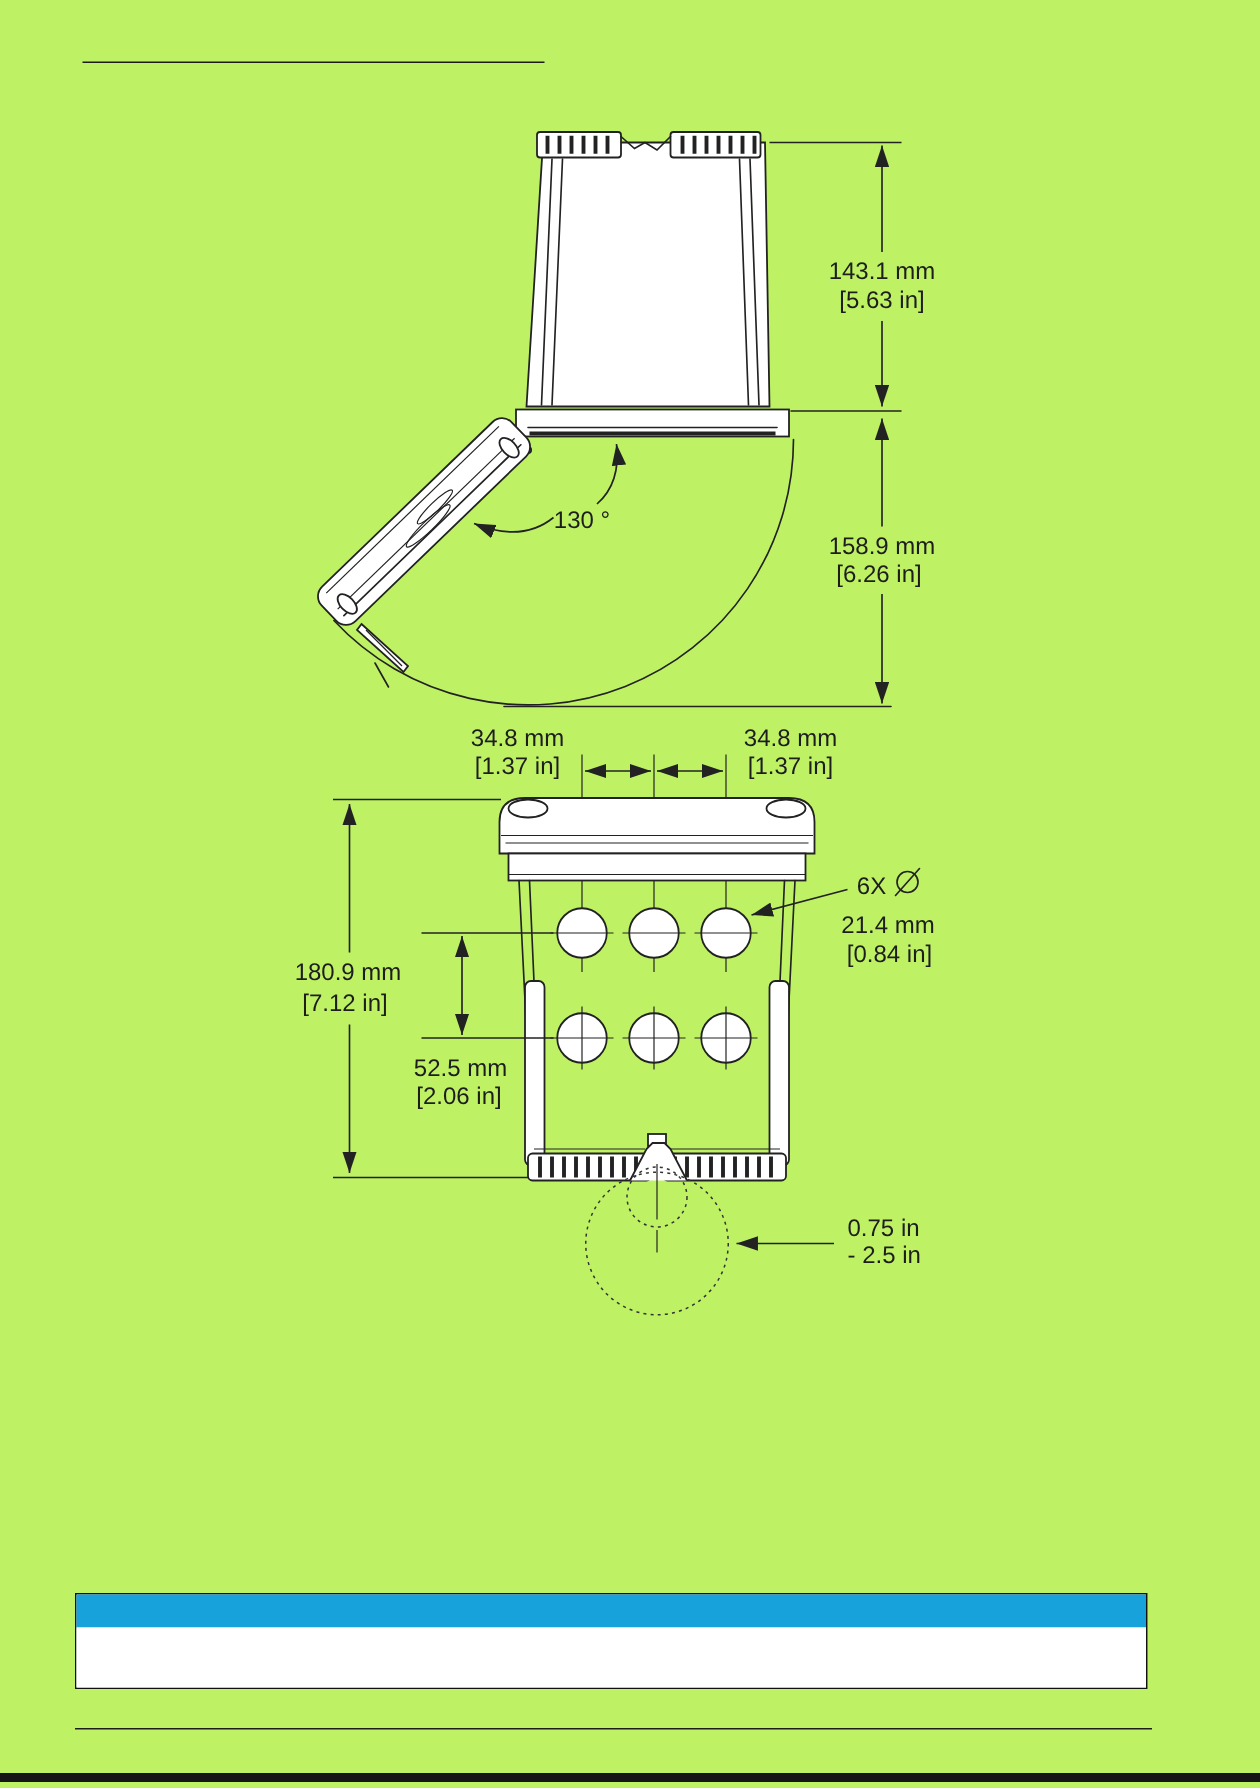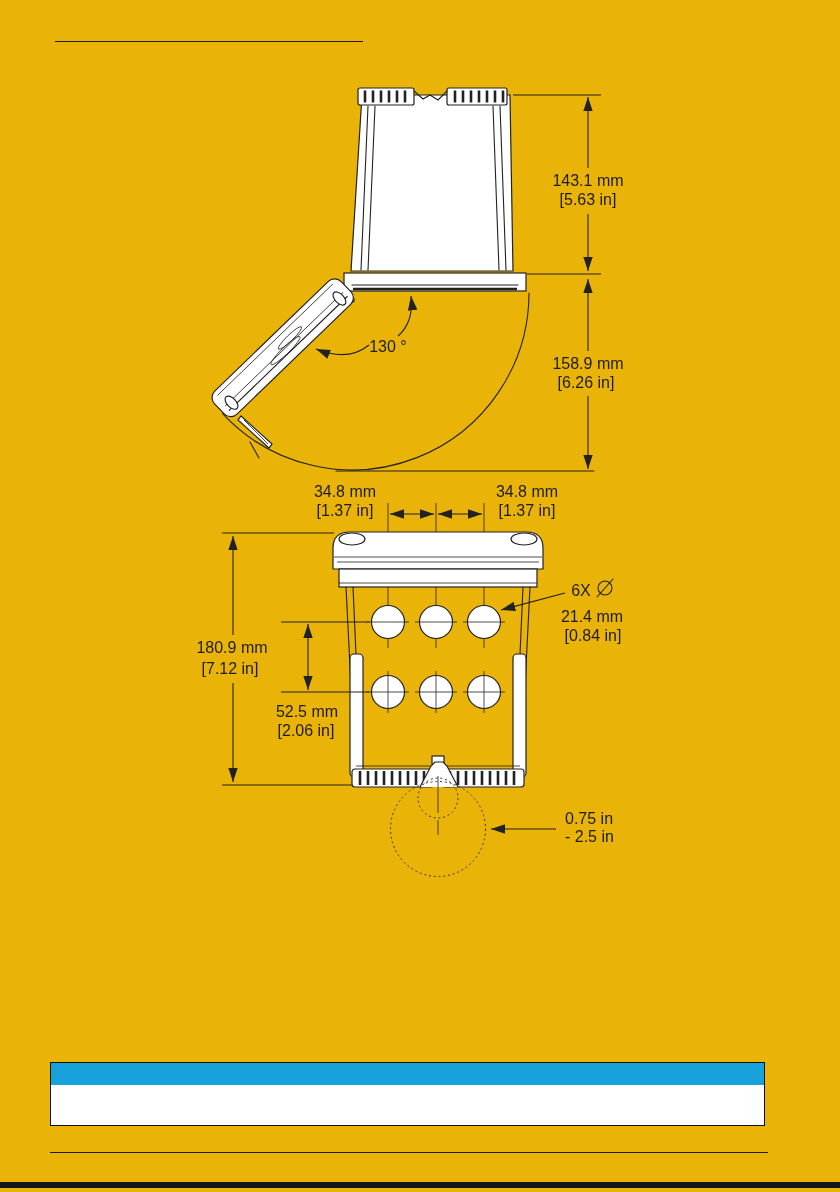--- a/index.html
+++ b/index.html
@@ -1,17 +1,17 @@
 <!DOCTYPE html>
 <html><head>
 <meta charset="utf-8">
 <style>
   html,body{margin:0;padding:0;background:#fff;}
   .page{
-    position:relative;width:840px;height:1192px;background:#eab308;overflow:hidden;
+    position:relative;width:840px;height:1192px;background:#bef264;overflow:hidden;
     font-family:"Liberation Sans", sans-serif;
   }
   .rule{position:absolute;border-top:1.6px solid #1c1c1c;height:0;}
   .top-rule{left:55px;top:41px;width:308px;}
   .bottom-rule{left:50px;top:1152px;width:718px;border-top-width:1.8px;}
   .note-box{
     position:absolute;left:50px;top:1062px;width:713px;height:62px;
     border:1.8px solid #111;background:#fff;
   }
   .note-header{height:22px;background:#18a2dc;}

